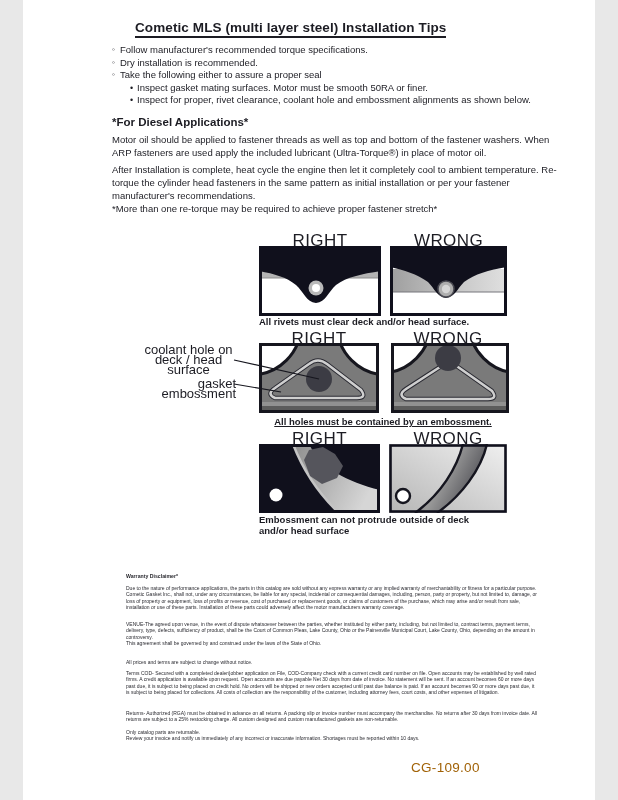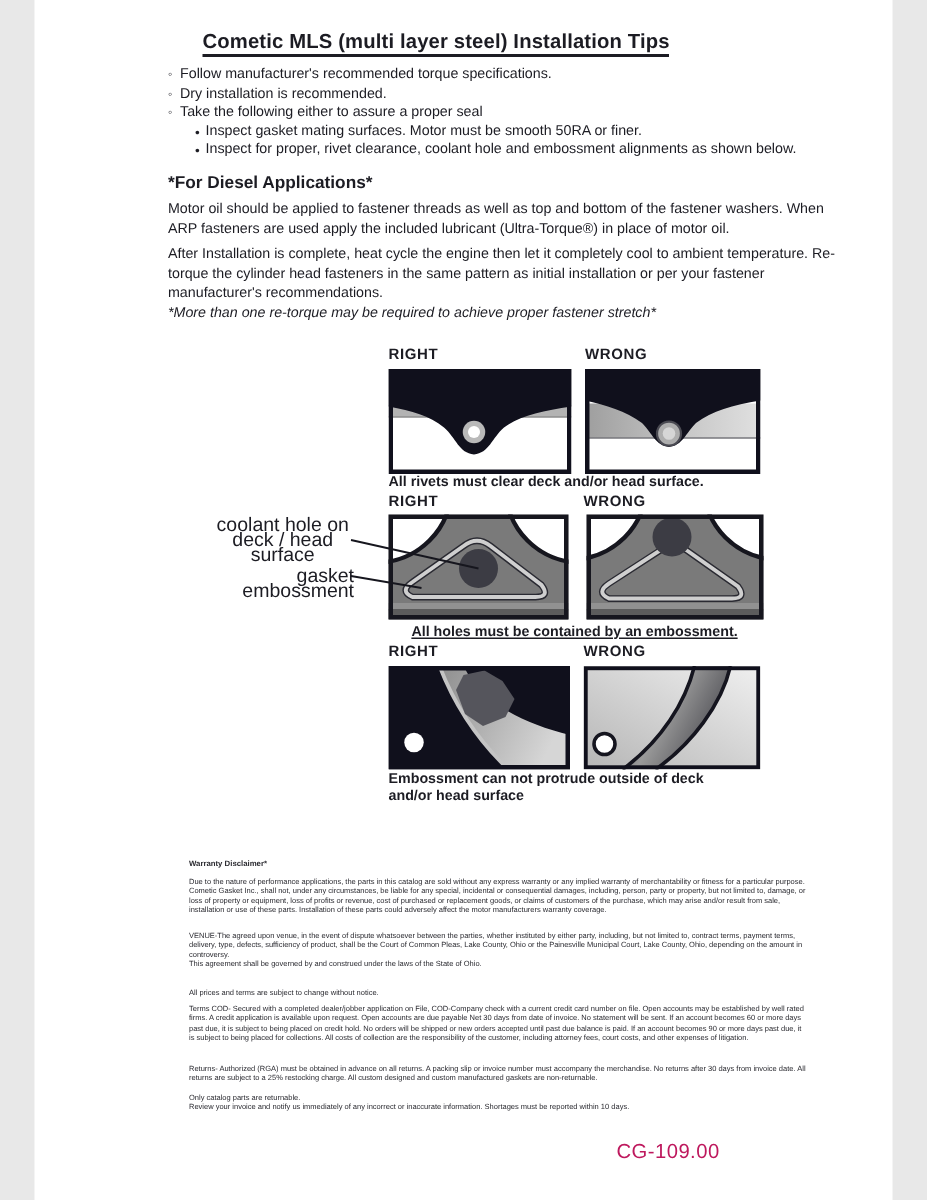--- a/index.html
+++ b/index.html
@@ -18,24 +18,24 @@
   .bullets { left:89px; top:44px; width:460px; font-size:9.5px; line-height:12.6px; }
   .bullet-row { display:flex; }
   .b-marker { width:8px; font-size:8px; line-height:12.6px; flex:0 0 8px; }
   .sub { padding-left:18px; }
   .s-marker { width:7px; font-size:9px; flex:0 0 7px; }
 
   .diesel-heading { left:89px; top:116px; font-size:11.5px; font-weight:bold; }
   .para { left:89px; width:452px; font-size:9.5px; line-height:13px; }
   .p1 { top:133px; }
   .p2 { top:163px; }
-  .p3 { top:202px;font-style:italic; }
+  .p3 { top:202px; }
 
   
-  .dg-header { font-size:10px; font-weight:bold; text-align:left; letter-spacing:.4px; }
+  .dg-header { font-size:17px; font-weight:normal; text-align:center; letter-spacing:.4px; }
   .r1-right-h { left:236px; top:231px; width:122px; }
   .r1-wrong-h { left:367px; top:231px; width:117px; }
   .r2-right-h { left:236px; top:329px; width:120px; }
   .r2-wrong-h { left:366px; top:329px; width:118px; }
   .r3-right-h { left:236px; top:429px; width:121px; }
   .r3-wrong-h { left:366px; top:429px; width:118px; }
 
   .dg-caption { font-size:9.5px; font-weight:bold; line-height:10.5px; }
   .r1-cap { left:236px; top:317px; width:260px; }
   .r2-cap { left:236px; top:417px; width:248px; text-align:center;text-decoration:underline; }
@@ -54,21 +54,21 @@
   
   .legal { font-size:5px; line-height:6.3px; left:103px; width:412px; color:#2a2a30; }
   .legal-h { top:573px; font-weight:bold; font-size:5.2px; }
   .lg1 { top:585px; }
   .lg2 { top:621px; }
   .lg3 { top:659px; }
   .lg4 { top:670px; }
   .lg5 { top:710px; }
   .lg6 { top:729px; }
 
-  .part-no { left:388px; top:760px; font-size:13.5px; letter-spacing:.3px; color:#be185d; }
+  .part-no { left:388px; top:760px; font-size:13.5px; letter-spacing:.3px; color:#a16207; }
 </style>
 </head>
 <body>
 
 <div class="page">
 
   <div class="abs title">Cometic MLS (multi layer steel) Installation Tips</div>
 
   <div class="abs bullets">
     <div class="bullet-row">

